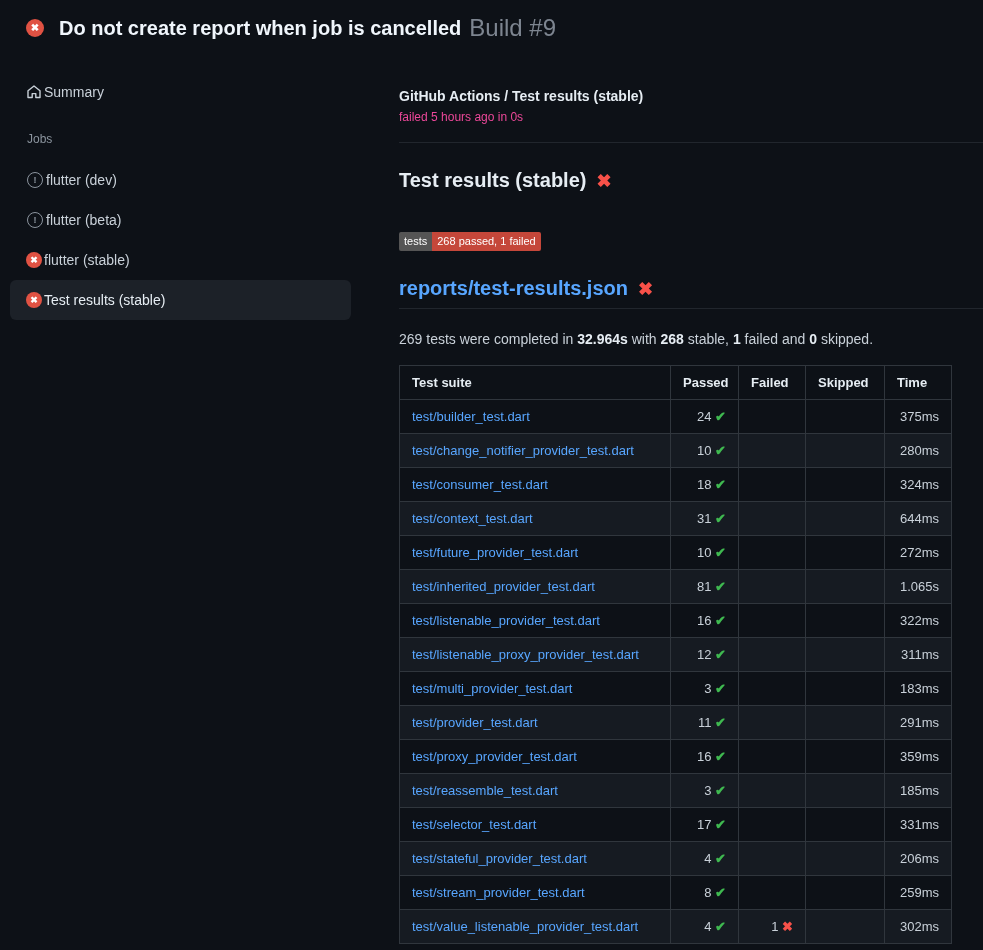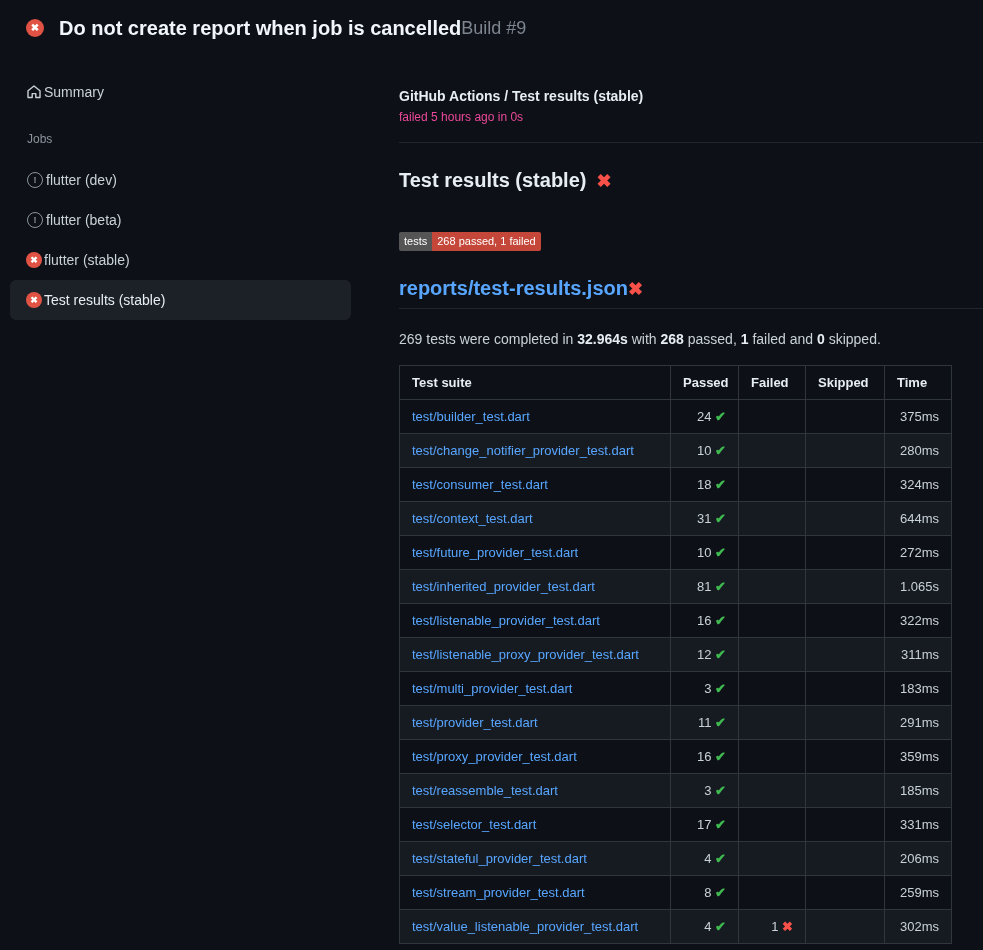--- a/index.html
+++ b/index.html
@@ -10,21 +10,21 @@
   }
 
   
   .top-header { display:flex; align-items:center; height:56px; padding-left:26px; }
   .status-circle {
     width:18px; height:18px; min-width:18px; border-radius:50%;
     background:#e05243; color:#fff; display:inline-flex; align-items:center; justify-content:center;
     font-size:10px; font-weight:bold; line-height:1;
   }
   .top-title { font-size:20px; font-weight:bold; color:#f0f6fc; margin-left:15px; white-space:nowrap; }
-  .top-build { font-size:18px; color:#7d8590; white-space:nowrap;text-align:center; }
+  .top-build { font-size:24px; color:#7d8590; margin-left:8px; white-space:nowrap;text-align:center; }
 
   
   .layout { display:flex; align-items:flex-start; }
 
   
   .sidebar { width:399px; min-width:399px; padding-top:16px; }
   .side-item {
     display:flex; align-items:center; gap:2px;
     margin:0 10px; width:341px; padding:12px 16px; box-sizing:border-box;
     border-radius:6px; font-size:14px; line-height:16px; color:#c9d1d9; cursor:pointer;
@@ -51,21 +51,21 @@
 
   .section-title { margin-top:26px; display:flex; align-items:center; gap:10px;
     font-size:20px; font-weight:bold; color:#e6edf3; }
   .heading-x { color:#f85149; font-size:18px; font-weight:bold; line-height:1; }
 
   .badge { display:inline-flex; margin-top:20px; font-size:11px; line-height:13px;
     border-radius:2px; overflow:hidden; color:#fff;text-align:right; }
   .badge-left  { background:#555555; padding:3px 5px; }
   .badge-right { background:#c5473a; padding:3px 5px; }
 
-  .report-title { margin-top:26px; display:flex; align-items:center; 
+  .report-title { margin-top:26px; display:flex; align-items:center; gap:10px;
     font-size:20px; font-weight:bold; padding-bottom:8px; border-bottom:1px solid #21262d; }
   .report-link { color:#58a6ff; text-decoration:none; cursor:pointer; }
 
   .summary { margin-top:22px; font-size:14px; color:#c9d1d9; }
   .summary b { color:#e6edf3; }
 
   
   table.results { border-collapse:collapse; margin-top:18px; table-layout:fixed; width:552px; }
   .results th, .results td { border:1px solid #30363d; padding:8px 12px; font-size:13px; line-height:17px;
     overflow:hidden; white-space:nowrap; }
@@ -135,21 +135,21 @@
     <div class="badge">
       <span class="badge-left">tests</span>
       <span class="badge-right">268 passed, 1 failed</span>
     </div>
 
     <h2 class="report-title">
       <a class="report-link">reports/test-results.json</a>
       <span class="heading-x">✖</span>
     </h2>
 
-    <p class="summary"><span>269 tests were completed in </span><b>32.964s</b><span> with </span><b>268</b><span> passed, </span><b>1</b><span> failed and </span><b>0</b><span> skipped.</span></p>
+    <p class="summary"><span>269 tests were completed in </span><b>32.964s</b><span> with </span><b>268</b><span> stable, </span><b>1</b><span> failed and </span><b>0</b><span> skipped.</span></p>
 
     <table class="results">
       <colgroup>
         <col style="width:271px">
         <col style="width:68px">
         <col style="width:67px">
         <col style="width:79px">
         <col style="width:67px">
       </colgroup>
       <thead>

